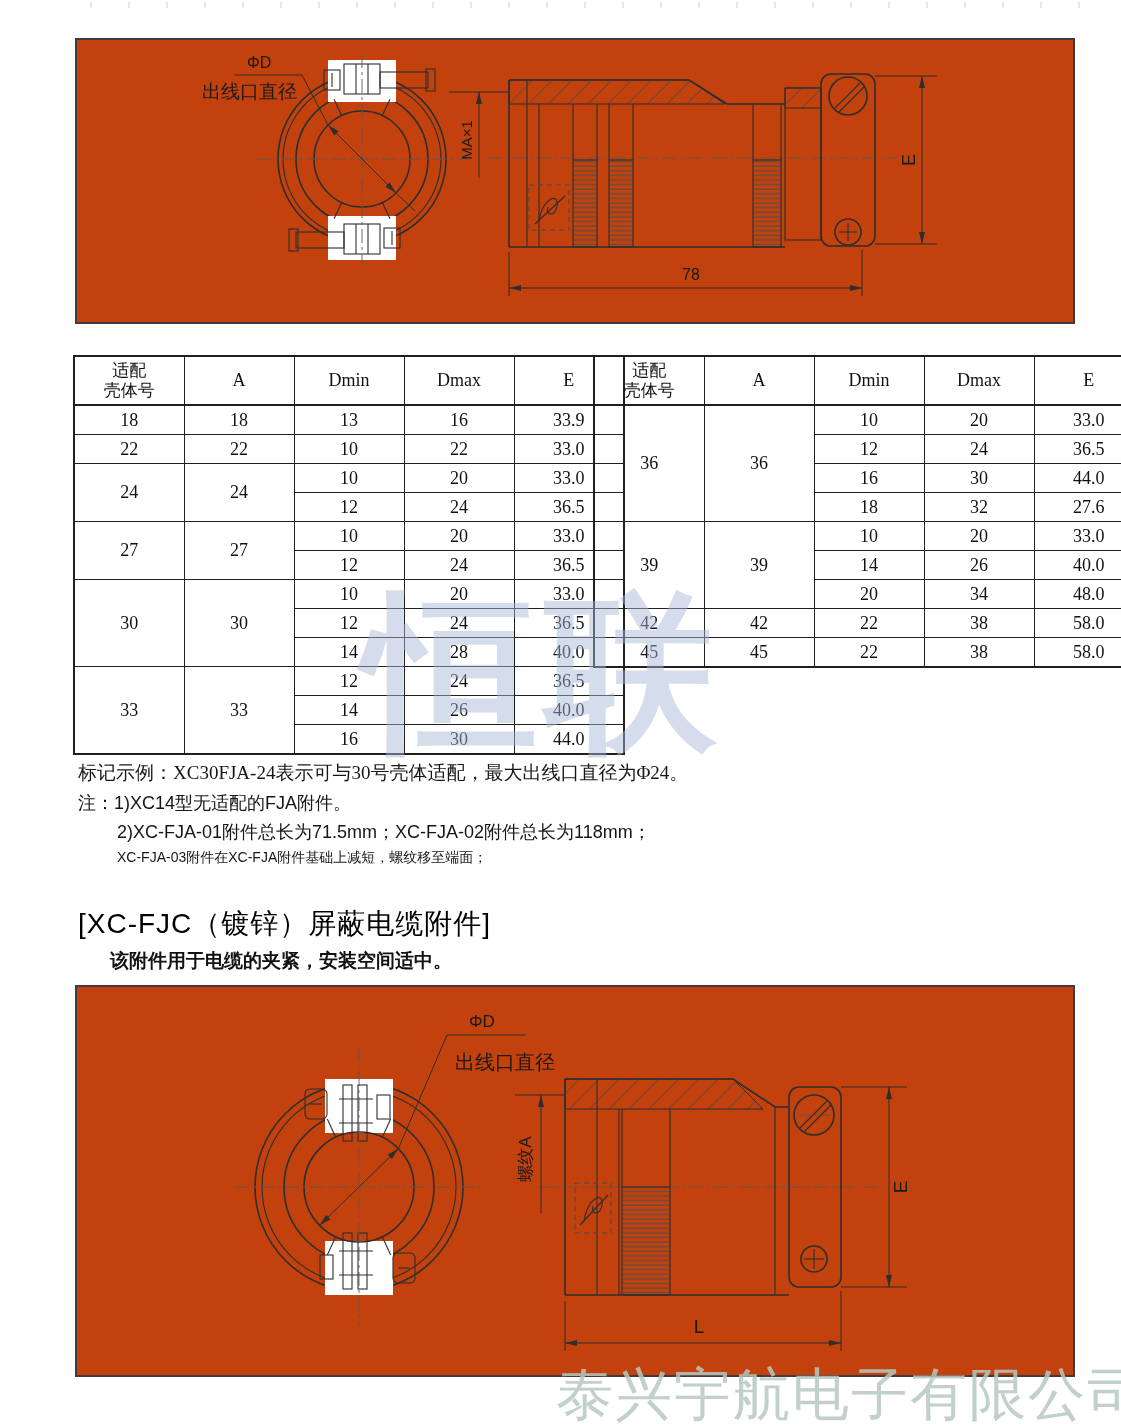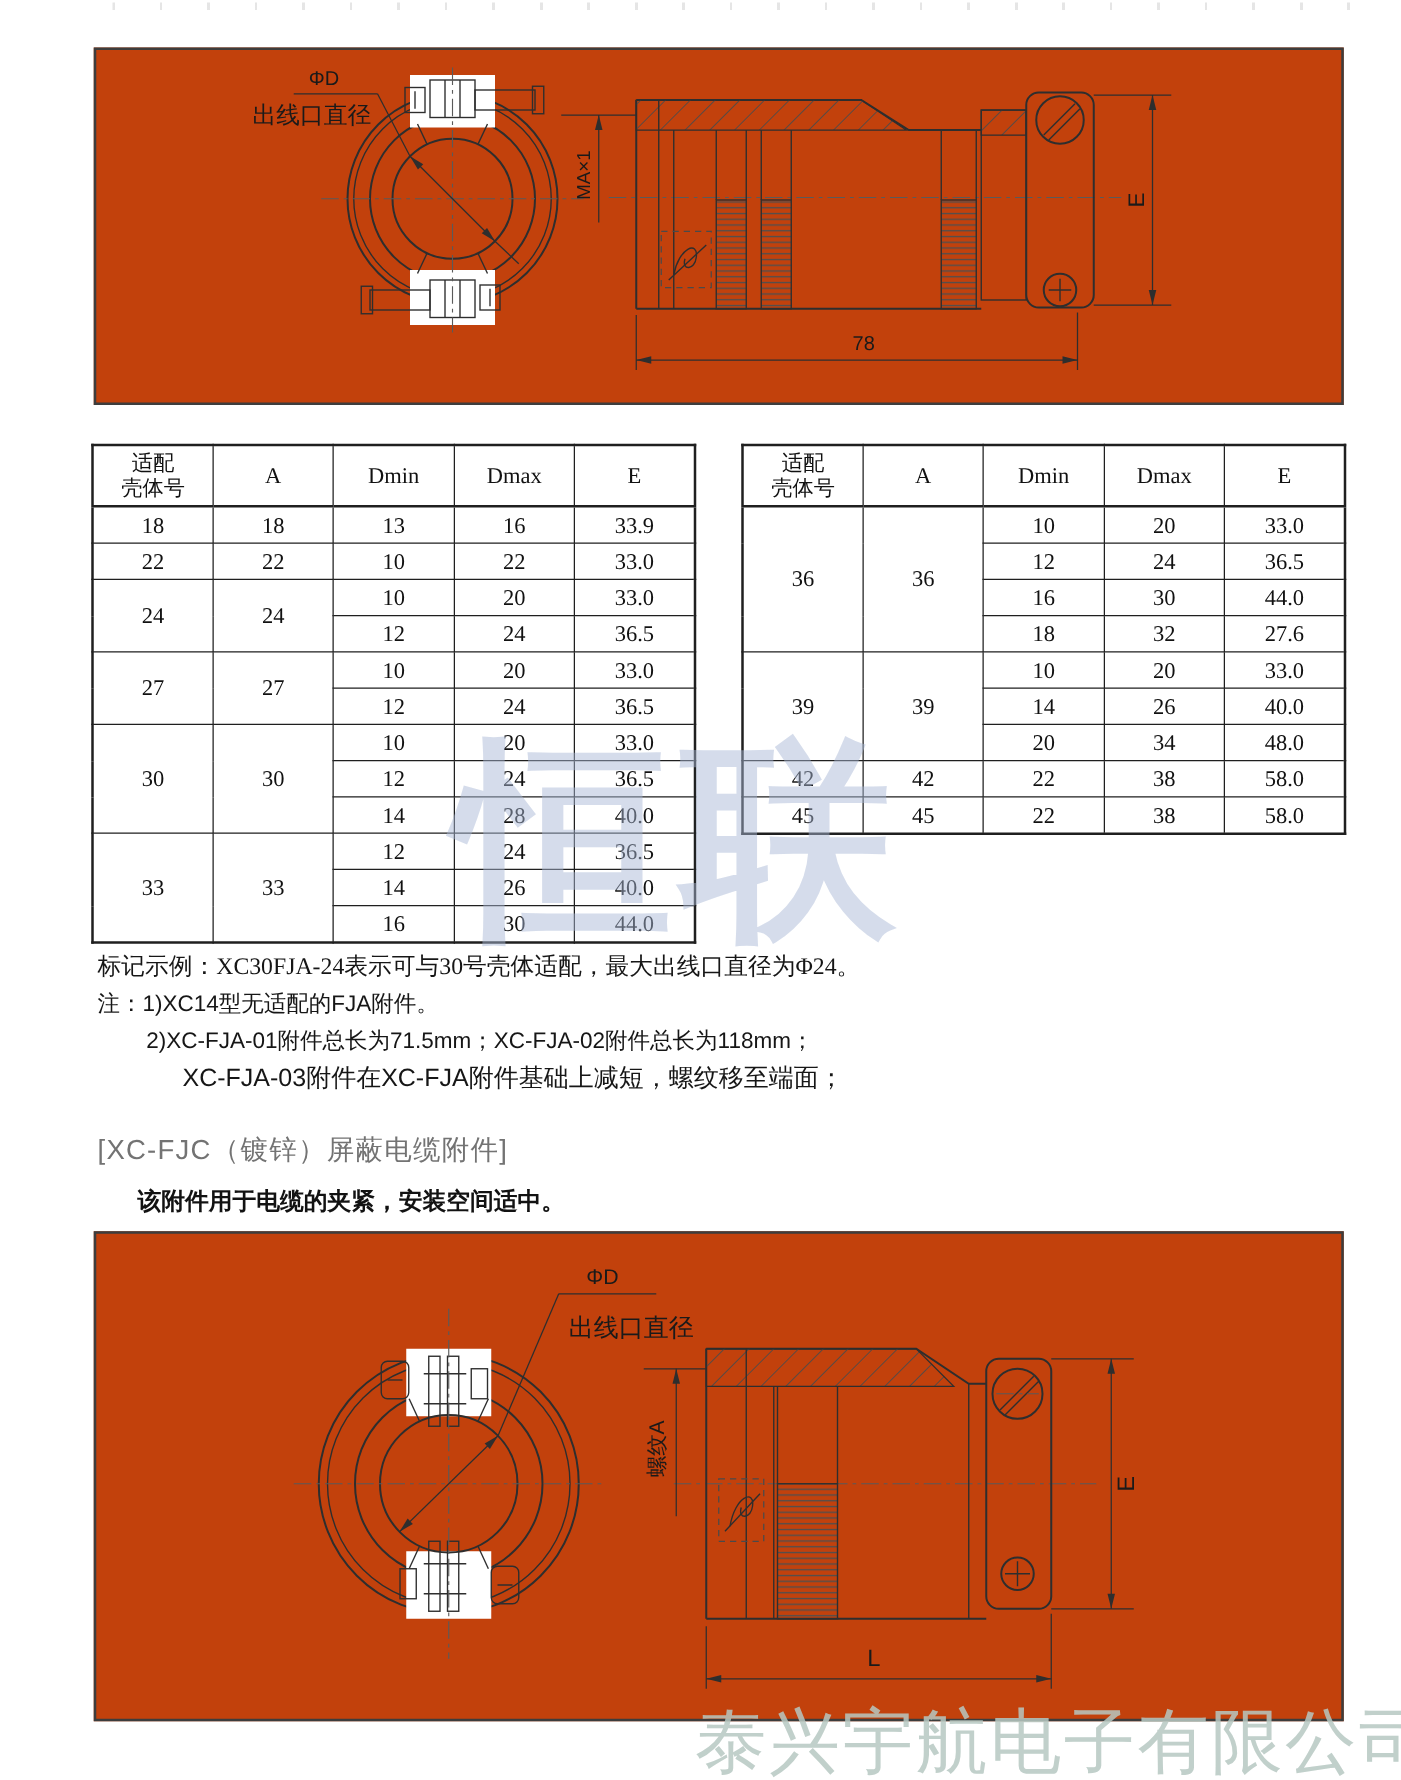--- a/index.html
+++ b/index.html
@@ -16,44 +16,44 @@
     position:absolute;left:75px;width:996px;
     border:2px solid #3d3d3d;background:#c2410c;text-align:center;
   }
   #fja-box{top:38px;height:282px;}
   #fjc-box{top:985px;height:388px;}
   .drawing-box svg{display:block;width:100%;height:100%;}
 
   
   .spec-table{
     position:absolute;border-collapse:collapse;table-layout:fixed;
-    width:484px;background:transparent;
+    width:552px;background:transparent;
     font-family:"Liberation Serif",serif;font-size:18px;color:#111;
   }
   #table-left{left:73px;top:355px;}
   #table-right{left:593px;top:355px;}
   .spec-table th,.spec-table td{
     border:1px solid #1f1f1f;text-align:center;vertical-align:middle;
     padding:0;font-weight:normal;
   }
   .spec-table th{height:47px;border-bottom:2px solid #1f1f1f;}
   .spec-table th:first-child{white-space:pre-line;line-height:1.15;font-size:17px;}
   .spec-table td{height:28px;}
   .spec-table{border:2px solid #1f1f1f;}
 
   
   .note-line{position:absolute;white-space:nowrap;color:#161616;}
   #note-example{left:78px;top:760px;font-family:"Liberation Serif",serif;font-size:19px;}
   #note-1{left:78px;top:791px;font-size:18px;}
   #note-2{left:117px;top:820px;font-size:18px;}
-  #note-3{left:146px;top:849px;font-size:20px;}
+  #note-3{left:117px;top:849px;font-size:14px;}
   #note-4{left:133px;top:877px;font-size:18px;}
   #section-header{
-    position:absolute;left:78px;top:905px;font-size:22px;letter-spacing:1px;
-    color:#737373;font-weight:500;white-space:nowrap;
+    position:absolute;left:78px;top:905px;font-size:28px;letter-spacing:1px;
+    color:#000000;font-weight:500;white-space:nowrap;
   }
   #section-desc{
     position:absolute;left:78px;top:948px;font-size:19px;font-weight:bold;
     font-family:"Liberation Serif",serif;color:#121212;white-space:nowrap;margin-left:32px;
   }
 
   
   .wm{position:absolute;pointer-events:none;z-index:6;white-space:nowrap;}
   #wm-center{
     left:365px;top:588px;font-size:172px;font-weight:bold;line-height:1;

